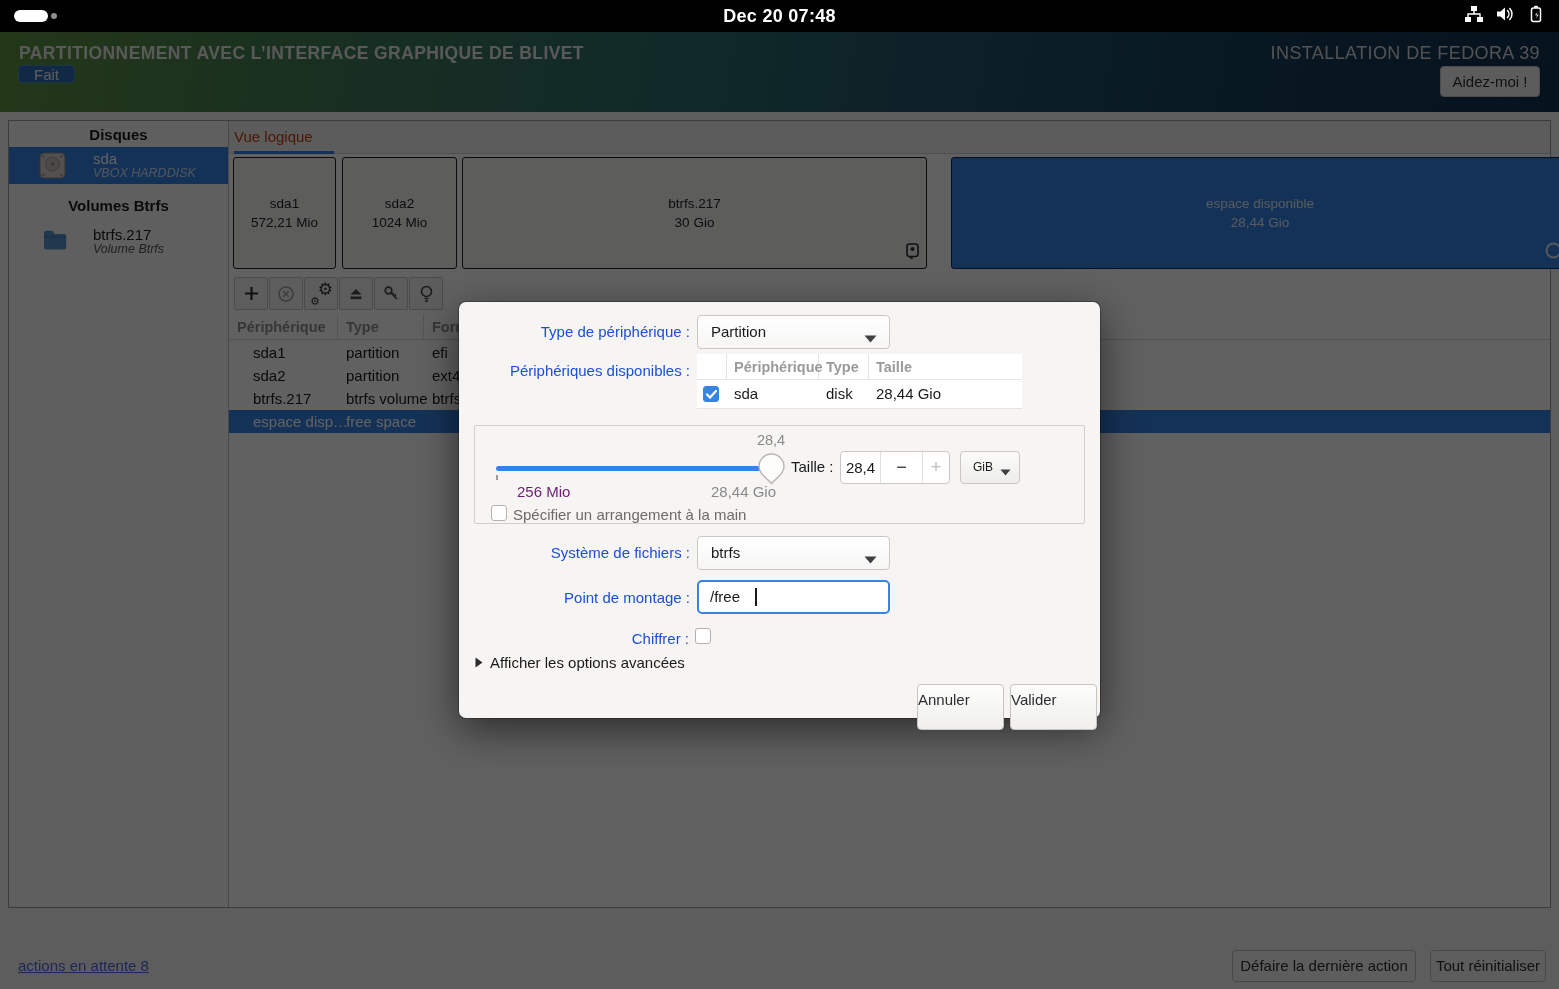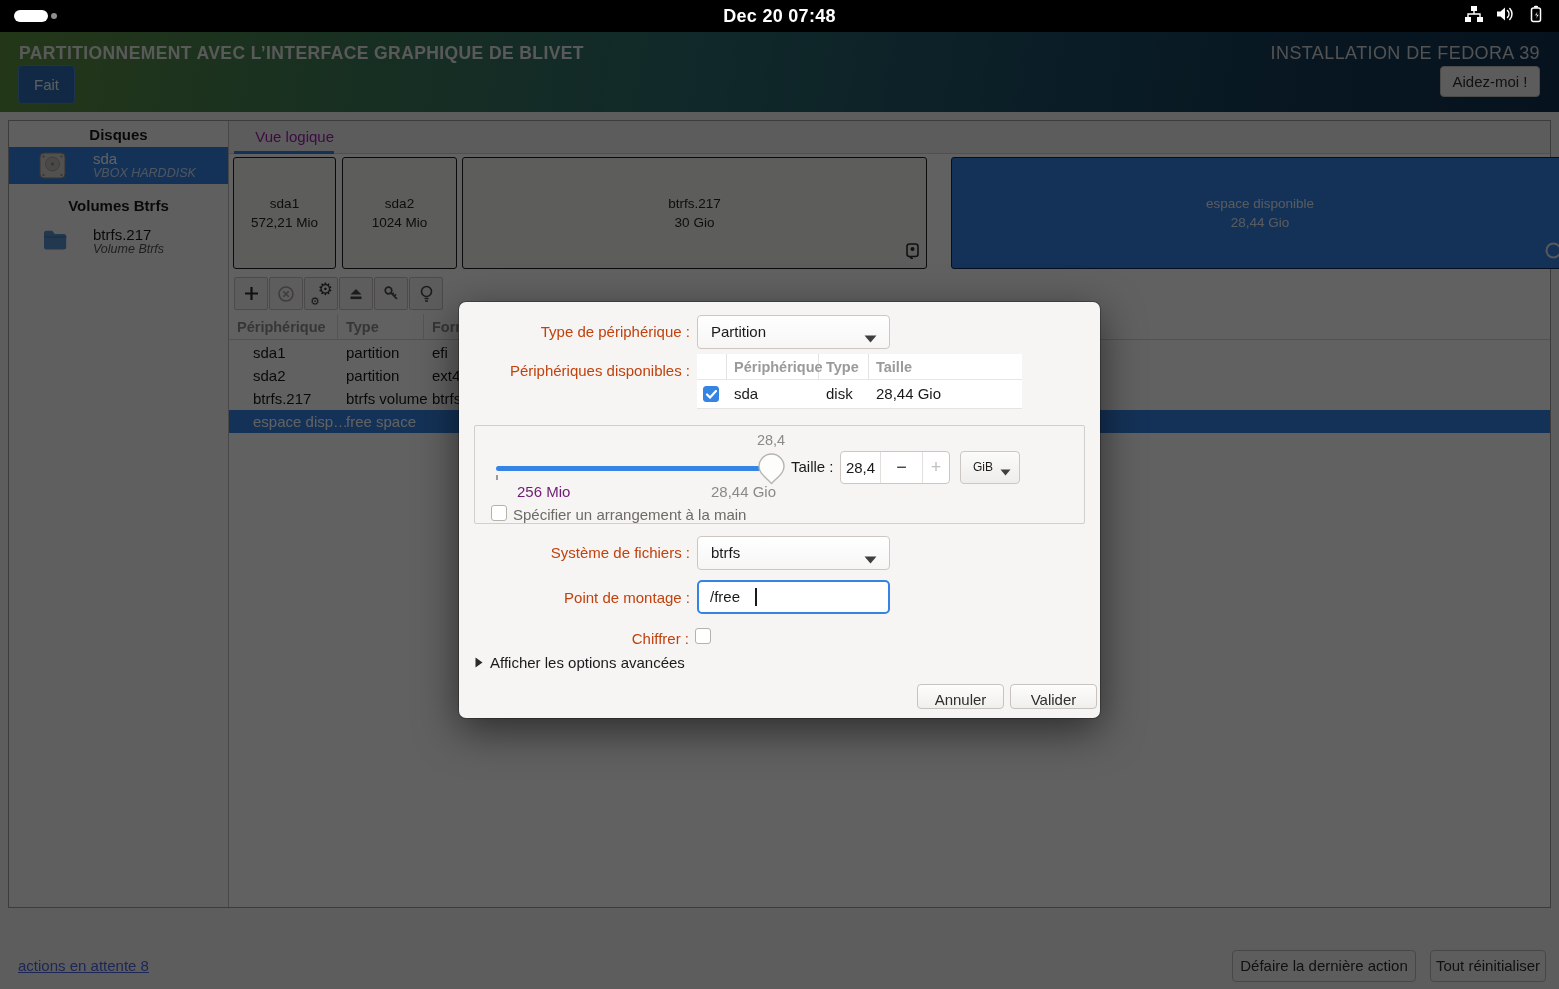--- a/index.html
+++ b/index.html
@@ -13,42 +13,42 @@
   .dot  { position:absolute; left:51px; top:13px; width:6px; height:6px; border-radius:50%; background:#8f8f8f; }
   .clock { position:absolute; left:0; right:0; top:0; height:32px; line-height:32px; text-align:center;
            color:#fff; font-size:18px; font-weight:bold; letter-spacing:.3px; }
   .tray { position:absolute; right:14px; top:0; height:32px; display:flex; align-items:center; gap:13px; }
 
   
   .header { position:absolute; left:0; top:32px; width:1559px; height:80px;
             background:linear-gradient(100deg,#5d9140 0%,#3f7d58 22%,#2c6b6e 45%,#1c4d66 68%,#143a56 85%,#123352 100%); }
   .header-title { position:absolute; left:19px; top:11px; color:#e9e9e9; font-size:17.5px; font-weight:bold; letter-spacing:.4px; }
   .header-product { position:absolute; right:19px; top:11px; color:#d8d8d8; font-size:18px; letter-spacing:.4px; }
-  .btn-done { position:absolute; left:18px; top:33px; width:57px; height:39px; border-radius:4px;
+  .btn-done { position:absolute; left:18px; top:33px; width:57px; height:18px; border-radius:4px;
               background:#2f6cb6; border:1px solid #4c8ad0; color:#f2f6fb; font-size:15px; }
   .btn-help { position:absolute; right:19px; top:34px; width:100px; height:31px; border-radius:4px;
               background:#f3f2f1; border:1px solid #c9c4bf; color:#2e2e2e; font-size:15px; }
 
   
   .content { position:absolute; left:8px; top:120px; width:1543px; height:788px; background:#fff;
              border:1px solid #9d9d9d; display:flex; }
   .sidebar { position:relative; width:220px; border-right:1px solid #bdbdbd; background:#fafafa; }
   .side-h { height:24px; line-height:24px; text-align:center; font-weight:bold; font-size:15px; color:#1a1a1a; }
   .side-row { position:relative; height:37px; }
   .side-row.sel { background:#3584e4; }
   .side-ic { position:absolute; left:30px; top:5px; }
   .side-name { position:absolute; left:84px; top:3px; font-size:15px; color:#1a1a1a; }
   .side-desc { position:absolute; left:84px; top:19px; font-size:12.5px; font-style:italic; color:#555; }
   .side-row.sel .side-name { color:#fff; }
   .side-row.sel .side-desc { color:#cfe0f5; }
 
   .main { position:relative; flex:1; background:#fff; }
   .tabbar { position:absolute; left:0; top:0; right:0; height:33px; background:#f3f2f1; border-bottom:1px solid #d5d1cd; }
-  .tab { position:absolute; left:5px; top:0; width:100px; height:33px; text-align:right; line-height:31px;
-         font-size:15px; color:#a21caf; }
+  .tab { position:absolute; left:5px; top:0; width:100px; height:33px; text-align:left; line-height:31px;
+         font-size:15px; color:#c2410c; }
   .tab-underline { position:absolute; left:0; bottom:0; width:100%; height:3px; background:#3584e4; }
 
   .blocks { position:absolute; left:0; top:36px; right:0; height:112px; }
   .block { position:absolute; top:0; height:112px; background:#f4f3f2; border:1.5px solid #1d1d1d; border-radius:3px;
            display:flex; flex-direction:column; align-items:center; justify-content:center; gap:4px;
            font-size:13.5px; color:#262626; }
   .block.sel { background:#3584e4; border-color:#0b2a52; color:#e7eef8;margin-left:20px; }
   .block .bicon { position:absolute; right:6px; bottom:6px; }
 
   .toolbar { position:absolute; left:5px; top:156px; height:33px; display:flex; gap:1px; }
@@ -70,21 +70,21 @@
   .footer-link { position:absolute; left:18px; top:957px; font-size:15px; color:#4d66e0; text-decoration:underline; }
   .fbtn { position:absolute; top:950px; height:32px; border-radius:4px; background:#f5f4f3; border:1px solid #bfbbb6;
           color:#2e2e2e; font-size:15px; text-align:center; line-height:30px; }
 
   
   .dim { position:absolute; left:0; top:32px; width:1559px; height:957px; background:rgba(0,0,0,0.62); z-index:40; }
 
   
   .dialog { position:absolute; left:459px; top:302px; width:641px; height:416px; background:#f6f5f4; z-index:60;
             border-radius:7px; box-shadow:0 12px 42px rgba(0,0,0,0.55), 0 0 0 1px rgba(0,0,0,0.25); }
-  .dlabel { position:absolute; left:0; width:231px; text-align:right; font-size:15px; color:#c2410c; }
+  .dlabel { position:absolute; left:0; width:231px; text-align:right; font-size:15px; color:#1d4ed8; }
   .combo { position:absolute; left:238px; width:193px; height:34px; background:linear-gradient(#fff,#f7f6f5);
            border:1px solid #ccc7c2; border-radius:4px; }
   .combo .cval { position:absolute; left:13px; top:0; height:32px; line-height:32px; font-size:15px; color:#1a1a1a; }
   .combo .chev { position:absolute; right:12px; top:13px; }
   .devtbl { position:absolute; left:238px; top:52px; width:325px; background:#fff; border-bottom:1px solid #e4e4e4; }
   .devtbl .hrow { position:relative; height:26px; border-bottom:1px solid #e6e6e6; }
   .devtbl .drow { position:relative; height:28px; }
   .dth { position:absolute; top:0; height:26px; line-height:26px; font-size:14.5px; font-weight:bold; color:#9a9a9a;
          padding-left:7px; border-right:1px solid #e3e3e3; }
   .dtd { position:absolute; top:0; height:28px; line-height:28px; font-size:15px; color:#1a1a1a; padding-left:7px; }
@@ -109,22 +109,22 @@
   .unitbtn .chev { position:absolute; right:8px; top:13px; }
   .checkbox { width:16px; height:16px; background:#fff; border:1px solid #b5b1ad; border-radius:3px; }
   .checkbox.on { background:#3584e4; border-color:#3584e4; display:flex; align-items:center; justify-content:center; }
   .cbrow-label { position:absolute; left:38px; top:80px; font-size:15px; color:#6e6a66; }
 
   .mountinput { position:absolute; left:238px; top:278px; width:193px; height:34px; background:#fff;
                 border:2px solid #3584e4; border-radius:5px; }
   .mountinput .tval { position:absolute; left:11px; top:0; height:30px; line-height:30px; font-size:15px; color:#1a1a1a; }
   .caret { position:absolute; top:6px; width:1.5px; height:18px; background:#1a1a1a; }
   .expander { position:absolute; left:16px; top:352px; display:flex; align-items:center; gap:7px; font-size:15px; color:#1a1a1a; }
-  .dbtn { position:absolute; top:382px; width:87px; height:25px; border-radius:4px; font-size:15px; color:#2e2e2e;
-          background:linear-gradient(#fdfdfc,#f0efed); border:1px solid #c8c3be; text-align:center; line-height:29px; }
+  .dbtn { position:absolute; top:382px; width:87px; height:46px; border-radius:4px; font-size:15px; color:#2e2e2e;
+          background:linear-gradient(#fdfdfc,#f0efed); border:1px solid #c8c3be; line-height:29px; }
 </style>
 </head>
 <body>
 
 <div class="screen">
 
   <div class="topbar">
     <div class="pill"></div>
     <div class="dot"></div>
     <div class="clock">Dec 20  07:48</div>

